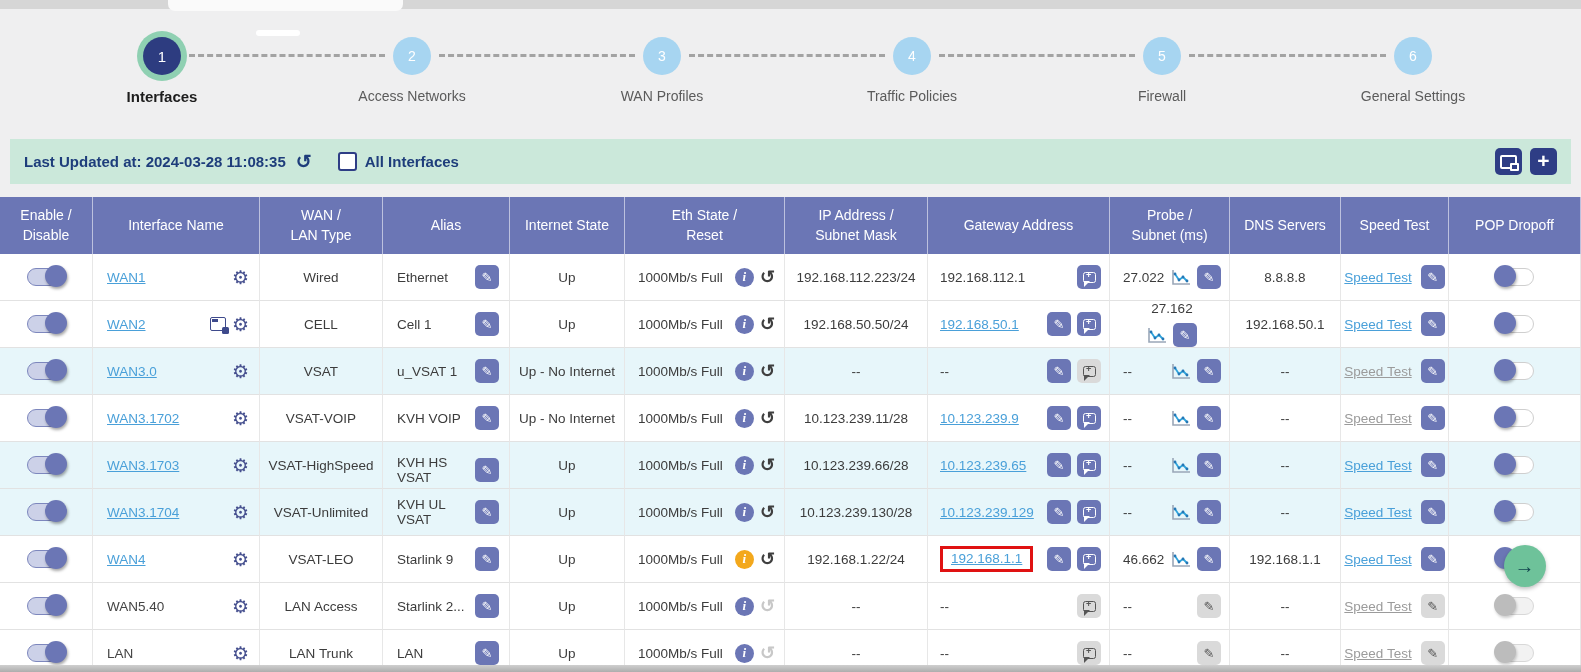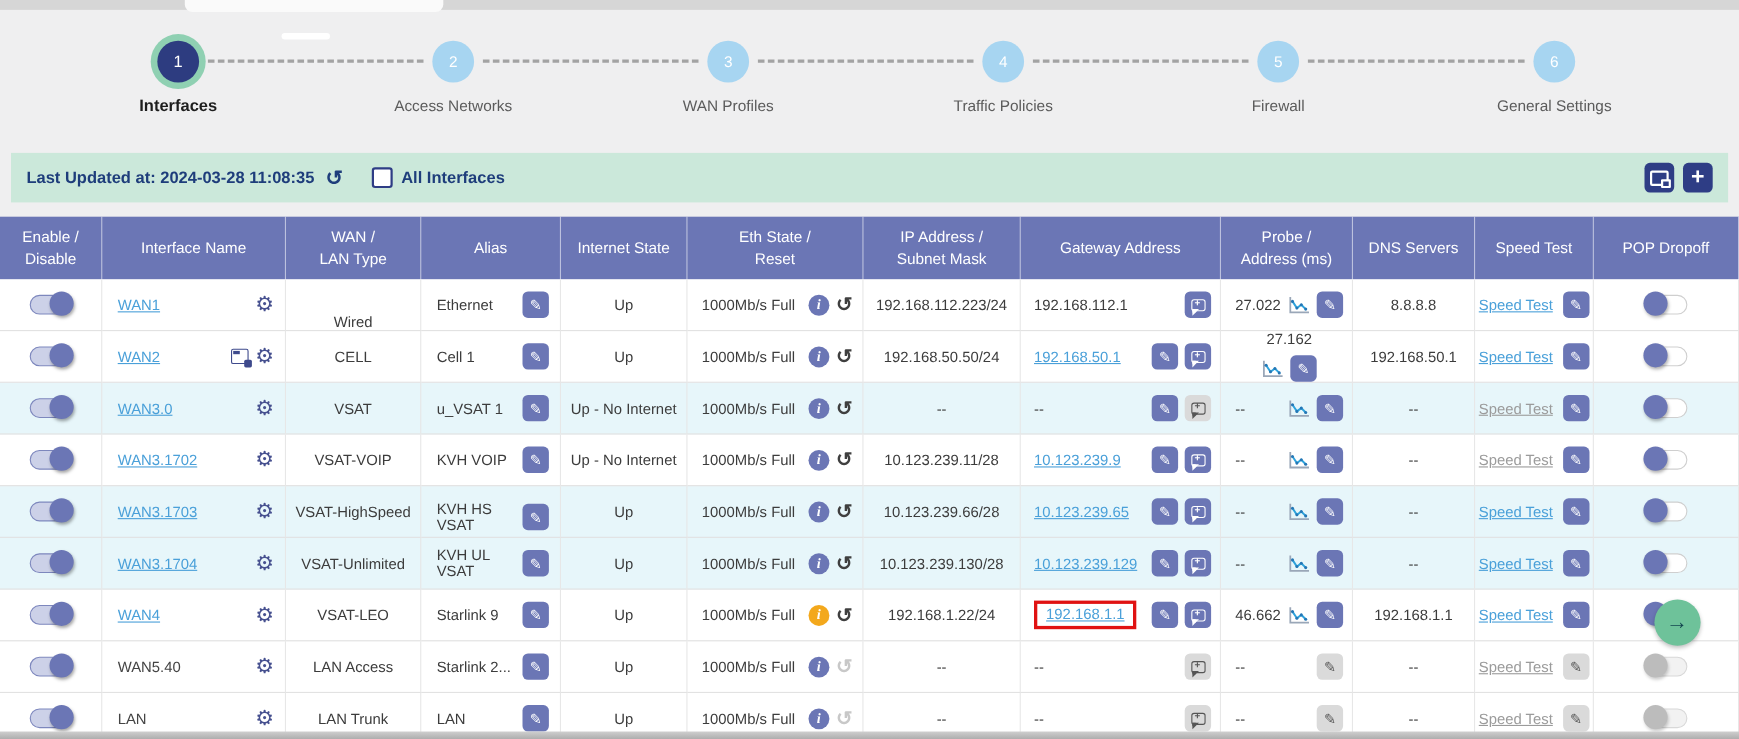--- a/index.html
+++ b/index.html
@@ -153,21 +153,21 @@
         </div>
         <div class="th" style="width: 143px;">
           <div>IP Address /</div>
           <div>Subnet Mask</div>
         </div>
         <div class="th" style="width: 182px;">
           <div>Gateway Address</div>
         </div>
         <div class="th" style="width: 120px;">
           <div>Probe /</div>
-          <div>Address (ms)</div>
+          <div>Subnet (ms)</div>
         </div>
         <div class="th" style="width: 111px;">
           <div>DNS Servers</div>
         </div>
         <div class="th" style="width: 108px;">
           <div>Speed Test</div>
         </div>
         <div class="th" style="width: 132px;">
           <div>POP Dropoff</div>
         </div>
@@ -178,21 +178,21 @@
             <div class="toggle on-purple">
               <div class="knob"></div>
             </div>
           </div>
           <div class="td sb" style="width: 167px; padding: 0px 10px 0px 14px;">
             <span class="link">WAN1</span>
             <span class="grp">
               <span class="gear">⚙</span>
             </span>
           </div>
-          <div class="td" style="width: 123px; align-items: flex-end;">
+          <div class="td" style="width: 123px;">
             <span>Wired</span>
           </div>
           <div class="td sb" style="width: 127px; padding: 0px 10px 0px 14px;">
             <span>Ethernet</span>
             <div class="icon-btn purple">
               <span class="pencil">✎</span>
             </div>
           </div>
           <div class="td" style="width: 115px;">
             <span>Up</span>

